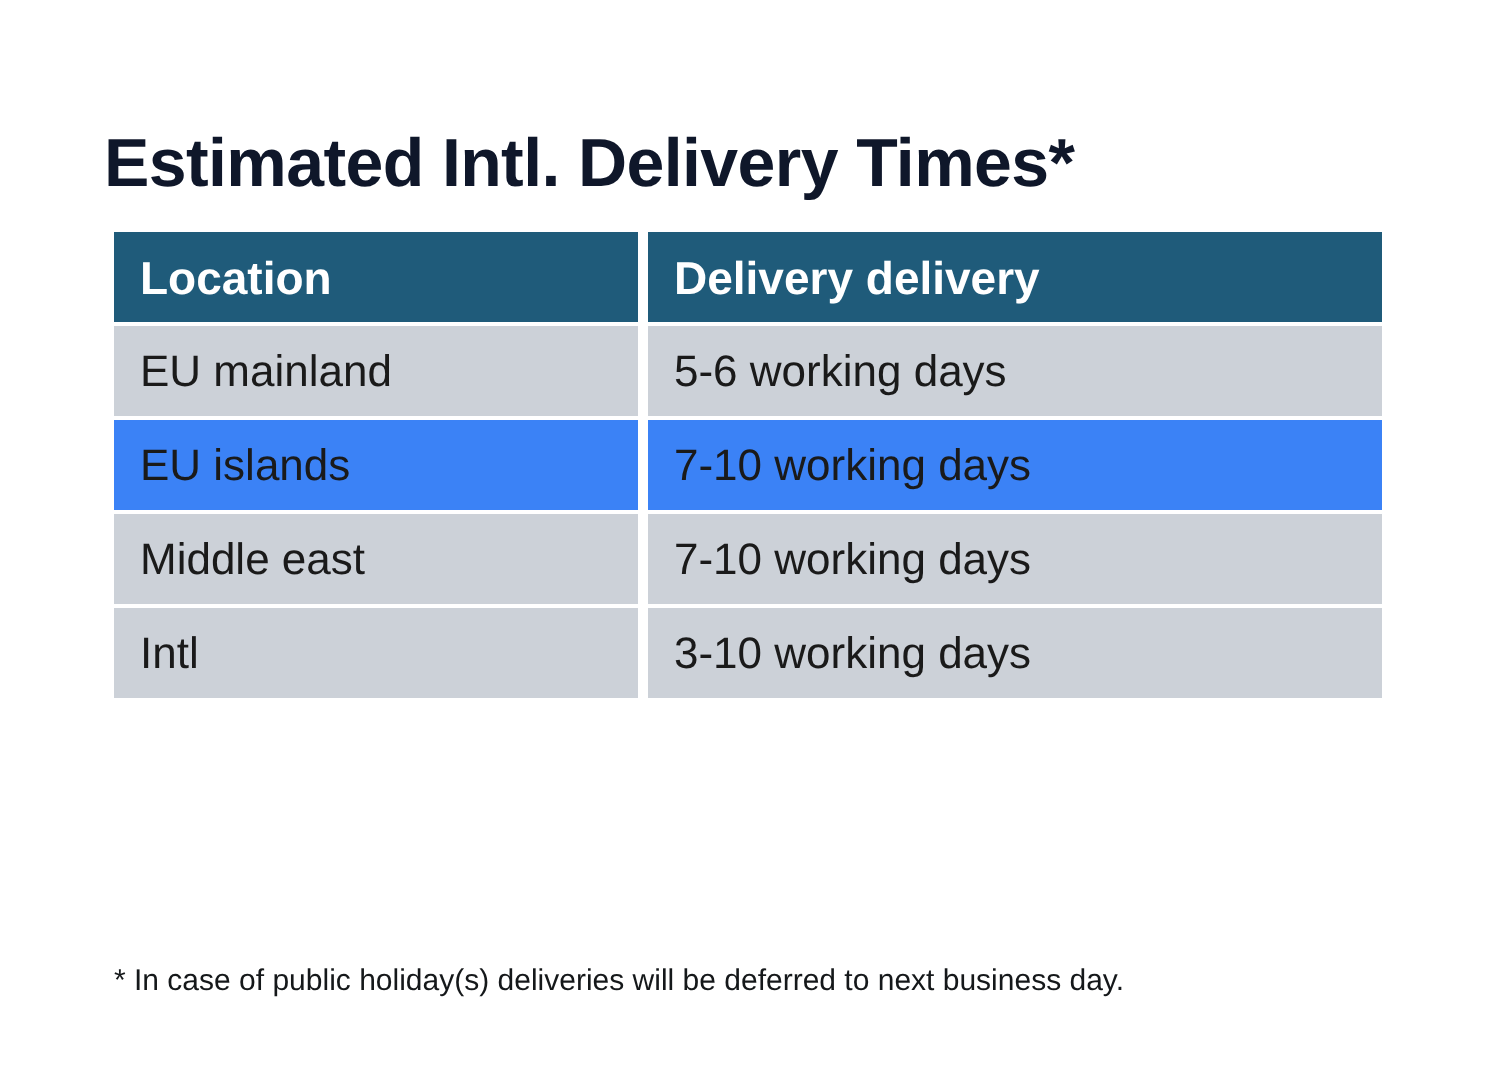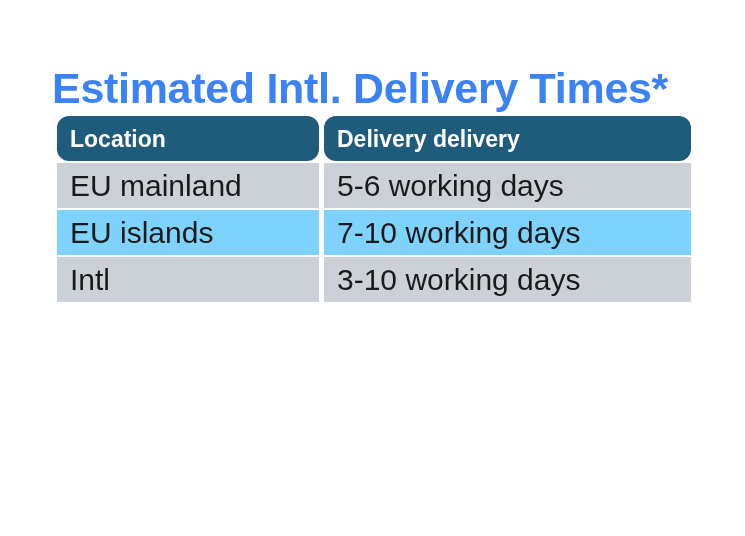--- a/index.html
+++ b/index.html
@@ -23,24 +23,24 @@
     height: 536px;
     background: #ffffff;
   }
 
   
   .page-title {
     position: absolute;
     left: 52px;
     top: 38px;
     width: 660px;
-    font-size: 43px;
+    font-size: 34px;
     font-weight: 700;
     letter-spacing: -0.3px;
-    color: #3b82f6;
+    color: #0f172a;
     line-height: 42px;
     white-space: nowrap;
   }
 
   
   .delivery-table {
     position: absolute;
     left: 52px;
     top: 114px;
     width: 639px;
@@ -54,46 +54,45 @@
 
   .col-location   { width: 262px; }
   .col-delivery   { width: 367px; }
 
   .delivery-table th,
   .delivery-table td {
     padding: 0 0 0 13px;
     margin: 0;
     text-align: left;
     vertical-align: middle;
-    font-size: 30px;
+    font-size: 22px;
     line-height: 24px;
     white-space: nowrap;
     overflow: hidden;
   }
 
   .delivery-table thead th {
     background: #1f5b7a;
     color: #ffffff;
     font-weight: 700;
     height: 45px;
     font-size: 23px;
-    border-radius: 12px;
   }
 
   .delivery-table tbody td {
     color: #1a1a1a;
     font-weight: 400;
     height: 45px;
   }
 
   .delivery-table tbody tr.row-dark td {
     background: #ccd1d8;
   }
   .delivery-table tbody tr.row-light td {
-    background: #7dd3fc;
+    background: #3b82f6;
   }
 
   
   .footnote {
     position: absolute;
     left: 57px;
     top: 481px;
     width: 650px;
     font-size: 15px;
     line-height: 20px;
@@ -122,20 +121,25 @@
     <tbody>
       <tr class="row-dark">
         <td>EU mainland</td>
         <td>5-6 working days</td>
       </tr>
       <tr class="row-light">
         <td>EU islands</td>
         <td>7-10 working days</td>
       </tr>
       <tr class="row-dark">
+        <td>Middle east</td>
+        <td>7-10 working days</td>
+      </tr>
+      <tr class="row-dark">
         <td>Intl</td>
         <td>3-10 working days</td>
       </tr>
     </tbody>
   </table>
 
+  <div class="footnote">* In case of public holiday(s) deliveries will be deferred to next business day.</div>
 
 </div>
 
 </body></html>

